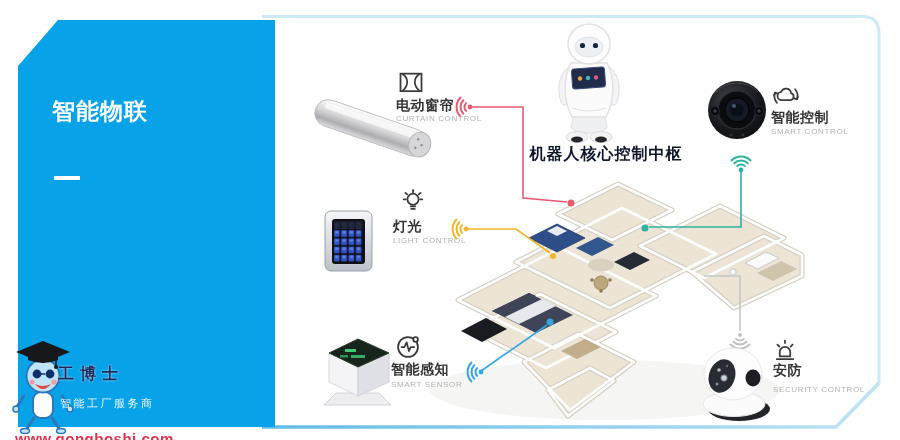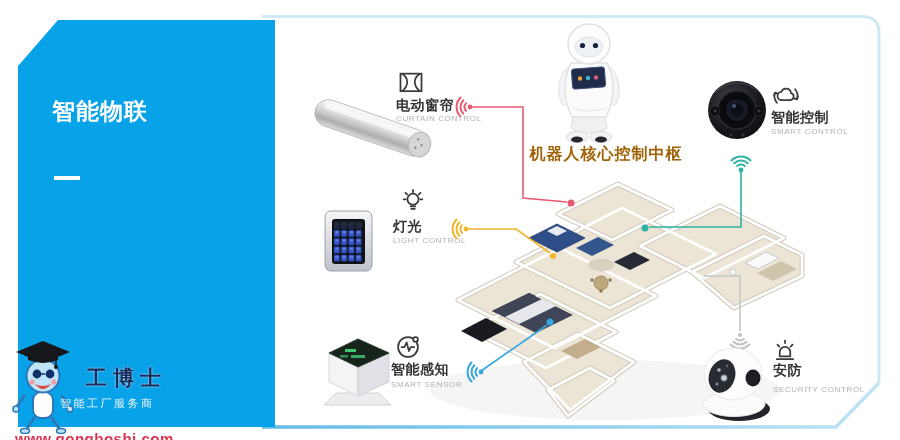--- a/index.html
+++ b/index.html
@@ -12,25 +12,25 @@
          clip-path:polygon(0 46px,40px 0,100% 0,100% 100%,0 100%);}
   .panel-title{left:52px;top:96px;color:#fff;font-size:23px;font-weight:bold;
                line-height:31px;letter-spacing:1px;}
   .panel-dash{left:54px;top:176px;width:26px;height:4px;background:#fff;}
   .panel-desc{left:52px;top:198px;width:214px;color:#fff;font-size:15px;
               line-height:27.5px;text-align:justify;}
   
   .cn{font-size:14px;font-weight:bold;color:#333;letter-spacing:.5px;white-space:nowrap;}
   .en{font-size:8px;color:#b2b2b2;letter-spacing:.08em;white-space:nowrap;}
   .hub{left:521px;top:144px;width:170px;text-align:center;font-size:16px;
-       font-weight:bold;color:#a16207;letter-spacing:1px;white-space:nowrap;}
+       font-weight:bold;color:#0f172a;letter-spacing:1px;white-space:nowrap;}
   
   .brand{left:58px;top:364px;font-family:"Liberation Serif","DejaVu Serif",serif;
-         font-size:21px;font-weight:bold;color:#1b2a5c;letter-spacing:6px;
-         text-shadow:0 0 2px rgba(255,255,255,.85);white-space:nowrap;margin-left:28px;}
+         font-size:16px;font-weight:bold;color:#1b2a5c;letter-spacing:6px;
+         text-shadow:0 0 2px rgba(255,255,255,.85);white-space:nowrap;}
   .tagline{left:60px;top:396px;font-size:11px;color:#eaf5fc;letter-spacing:2.5px;white-space:nowrap;}
   .website{left:15px;top:410px;font-size:15px;font-weight:bold;color:#dd3350;
            letter-spacing:.5px;text-shadow:0 0 2px rgba(255,255,255,.6);white-space:nowrap;margin-top:20px;}
   .icon28{width:28px;height:28px;}
 </style>
 </head>
 <body>
 
 <div class="stage">
 

